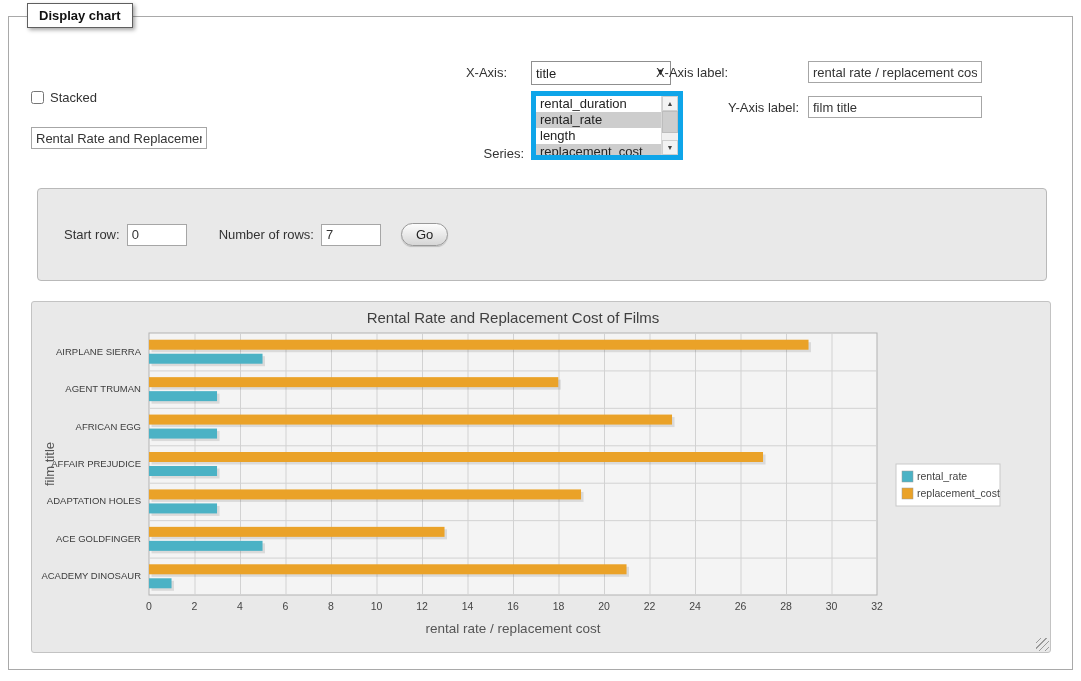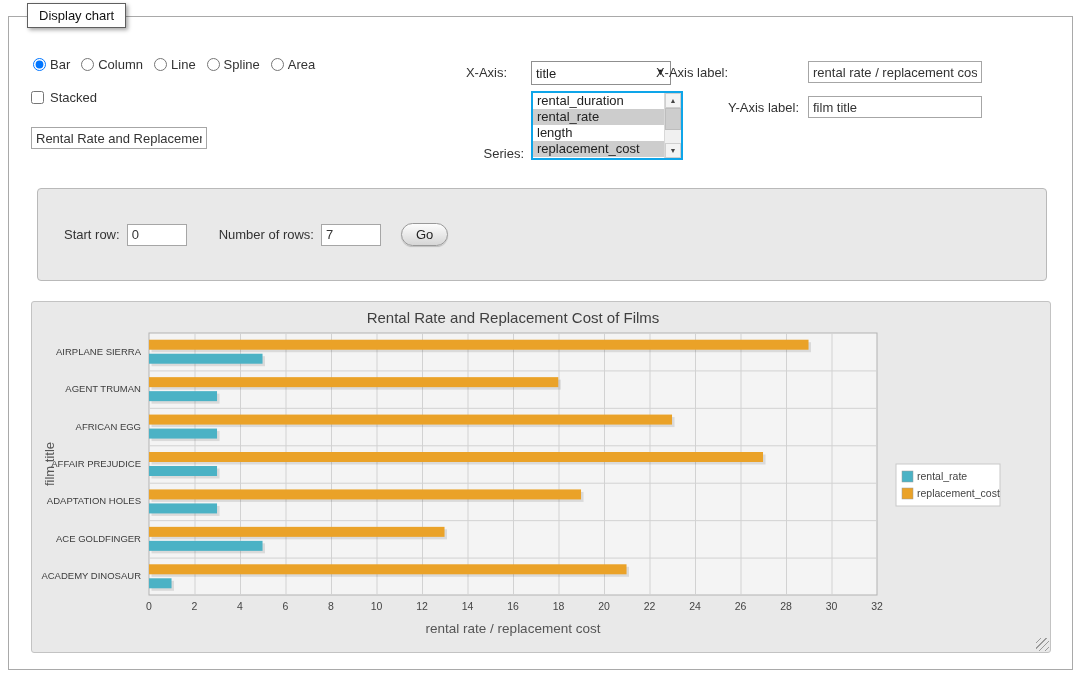--- a/index.html
+++ b/index.html
@@ -1,38 +1,38 @@
 <!DOCTYPE html>
 <html><head>
 <meta charset="utf-8">
 <style>
   *{box-sizing:border-box}
   html,body{margin:0;padding:0}
   body{padding:8px;font-family:"Liberation Sans",sans-serif;font-size:13px;color:#222;background:#fff}
   .fieldset{position:relative;border:1px solid #a9a9a9;height:654px;margin-top:8px;background:#fff}
   .legend{position:absolute;top:-14px;left:18px;background:#fff;border:1px solid #5f5f5f;padding:4px 11px;
-          font-weight:normal;font-size:13px;color:#111;box-shadow:2px 2px 4px rgba(0,0,0,.35);z-index:2}
+          font-weight:bold;font-size:13px;color:#111;box-shadow:2px 2px 4px rgba(0,0,0,.35);z-index:2}
   .lbl{color:#333}
   
   .radio-row{position:absolute;left:24px;top:40px;display:flex;align-items:center;gap:11px}
   .opt{display:flex;align-items:center;gap:4px;cursor:default}
   input[type=radio],input[type=checkbox]{margin:0}
   .stacked-row{position:absolute;left:22px;top:73px;display:flex;align-items:center;gap:6px}
   
   .text-input{border:1px solid #a6a6a6;height:22px;padding:1px 4px;font:13px "Liberation Sans",sans-serif;color:#333;background:#fff}
   .title-input{position:absolute;left:22px;top:110px;width:176px}
   
   .xaxis-lbl{position:absolute;left:440px;top:48px;width:75px;text-align:center}
   .select-wrap{position:absolute;left:522px;top:44px;width:140px;height:24px}
   .x-select{appearance:none;-webkit-appearance:none;width:100%;height:100%;border:1px solid #8f8f8f;background:#fff;
             font:13px "Liberation Sans",sans-serif;padding:1px 18px 1px 4px;border-radius:0;color:#222}
   .select-arrow{position:absolute;right:6px;top:6px;font-size:9px;color:#111;pointer-events:none}
   
   .series-lbl{position:absolute;left:440px;top:129px;width:75px;text-align:right}
-  .series-list{position:absolute;left:522px;top:74px;width:152px;height:69px;border:2px solid #0ea5e9;background:#fff;display:flex}
+  .series-list{position:absolute;left:522px;top:74px;width:152px;height:69px;border:5px solid #0ea5e9;background:#fff;display:flex}
   .series-options{flex:1;overflow:hidden}
   .series-option{height:16px;line-height:16px;padding-left:4px;font-size:13px;white-space:nowrap;color:#222}
   .series-option.selected{background:#cdcdcd}
   .series-scrollbar{width:17px;background:#f0f0f0;border-left:1px solid #d8d8d8;display:flex;flex-direction:column}
   .sb-btn{height:15px;background:#f3f3f3;border:1px solid #cfcfcf;font-size:7px;color:#444;display:flex;align-items:center;justify-content:center}
   .sb-thumb{height:22px;background:#cdcdcd;border:1px solid #bdbdbd}
   .sb-track{flex:1}
   
   .xlabel-lbl{position:absolute;left:608px;top:48px;width:150px;text-align:center}
   .ylabel-lbl{position:absolute;left:640px;top:83px;width:150px;text-align:right}
@@ -53,42 +53,20 @@
   #chart-svg text{font-family:"Liberation Sans",sans-serif}
   .resize-handle{position:absolute;right:1px;bottom:1px;width:13px;height:13px;cursor:se-resize;
                  background:repeating-linear-gradient(135deg,transparent 0 3px,#9a9a9a 3px 4px)}
 </style>
 </head>
 <body>
 
 <div class="fieldset">
   <div class="legend">Display chart</div>
 
-  <div class="radio-row">
-    <label class="opt">
-      <input type="radio" name="chartType" checked="" style="">
-      <span class="lbl">Bar</span>
-    </label>
-    <label class="opt">
-      <input type="radio" name="chartType" style="">
-      <span class="lbl">Column</span>
-    </label>
-    <label class="opt">
-      <input type="radio" name="chartType" style="">
-      <span class="lbl">Line</span>
-    </label>
-    <label class="opt">
-      <input type="radio" name="chartType" style="">
-      <span class="lbl">Spline</span>
-    </label>
-    <label class="opt">
-      <input type="radio" name="chartType" style="">
-      <span class="lbl">Area</span>
-    </label>
-  </div>
 
   <label class="stacked-row">
     <input type="checkbox" style="">
     <span class="lbl">Stacked</span>
   </label>
 
   <input class="text-input title-input" value="Rental Rate and Replacement Cost of Films" style="">
 
   <div class="lbl xaxis-lbl">X-Axis:</div>
   <div class="select-wrap">

